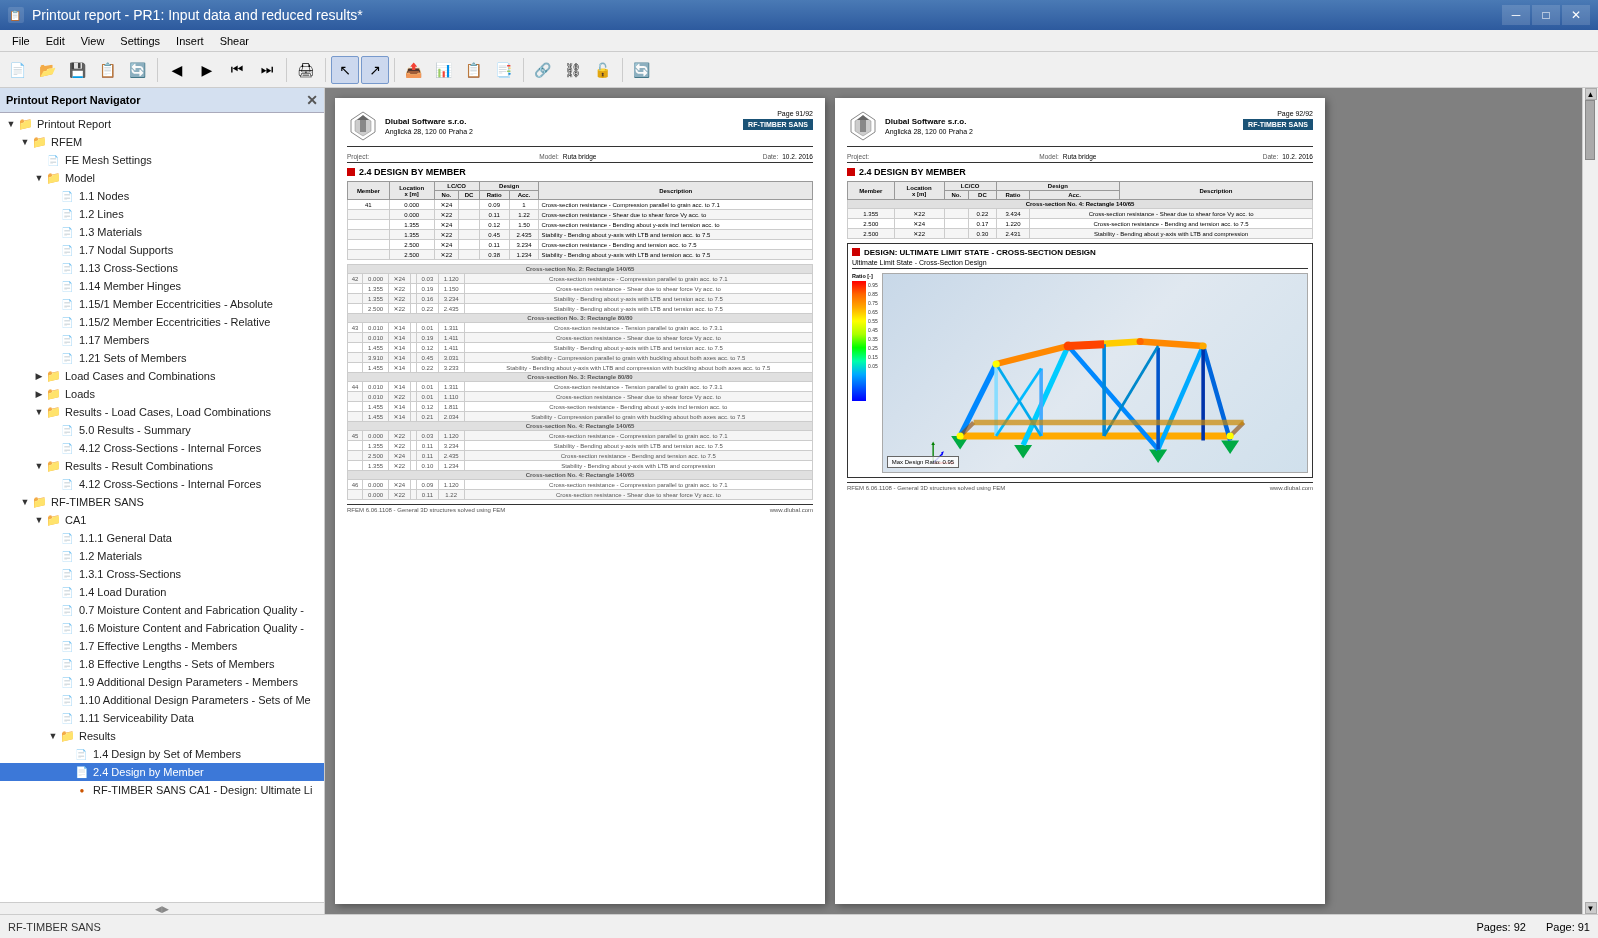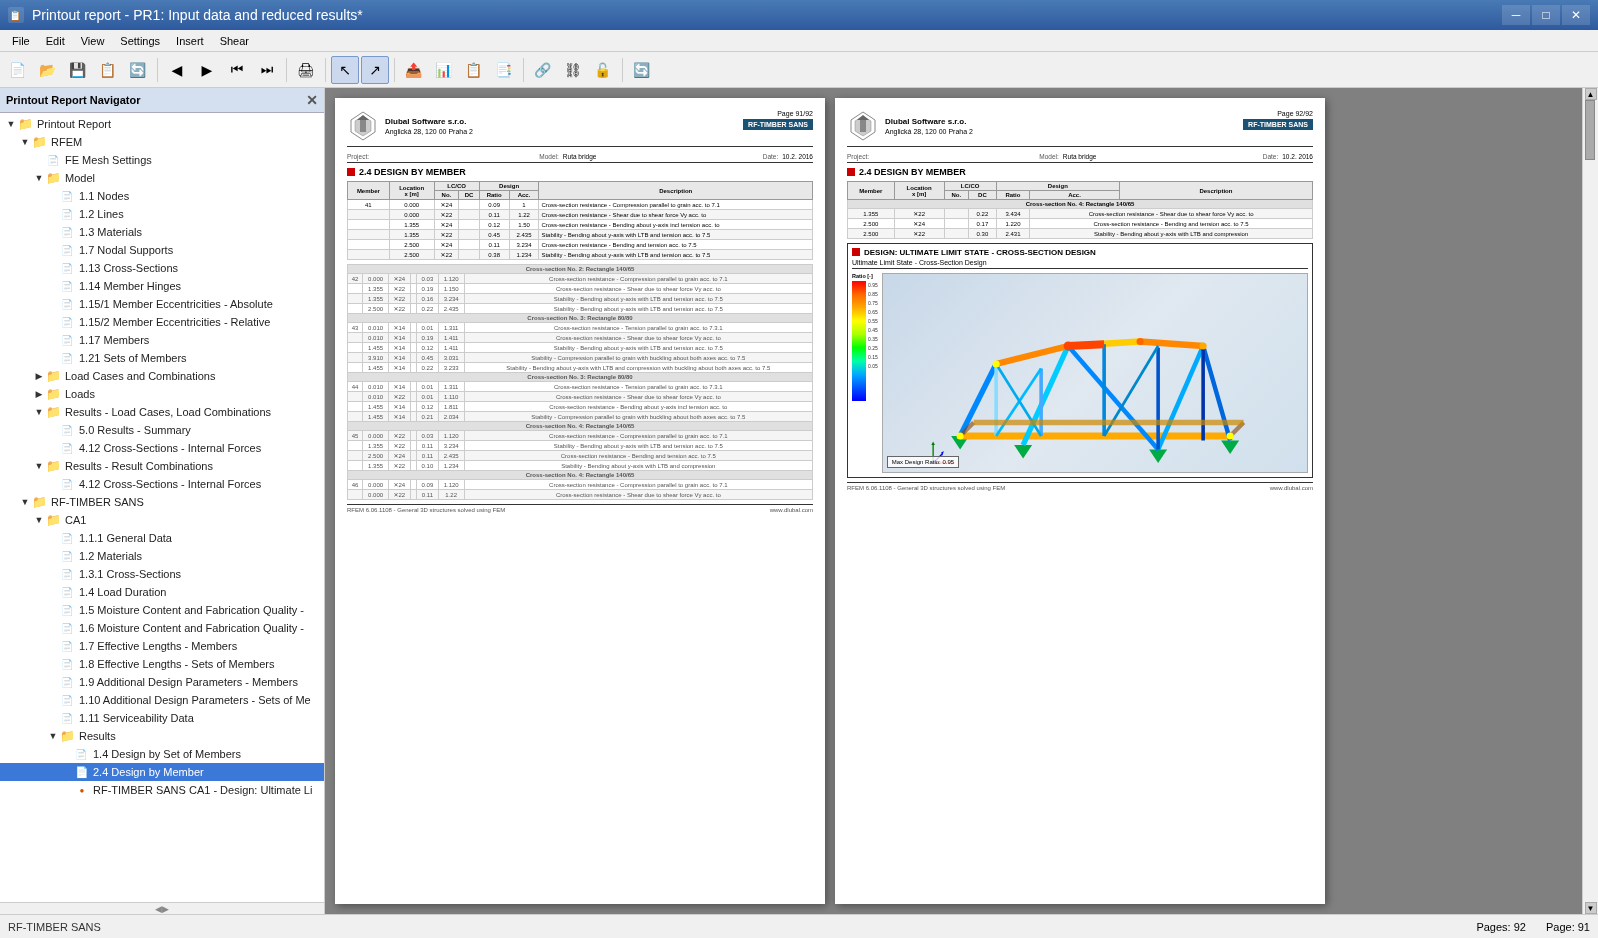--- a/index.html
+++ b/index.html
@@ -480,21 +480,21 @@
           <span class="tree-indent" style="width:46px"></span>
           <span class="tree-expander" style="visibility:hidden">▶</span>
           <span class="tree-icon file-icon">📄</span>
           <span class="tree-label">1.4 Load Duration</span>
         </div>
 
         <div class="tree-row">
           <span class="tree-indent" style="width:46px"></span>
           <span class="tree-expander" style="visibility:hidden">▶</span>
           <span class="tree-icon file-icon">📄</span>
-          <span class="tree-label">1.5 Moisture Content and Fabrication Quality -</span>
+          <span class="tree-label">0.7 Moisture Content and Fabrication Quality -</span>
         </div>
 
         <div class="tree-row">
           <span class="tree-indent" style="width:46px"></span>
           <span class="tree-expander" style="visibility:hidden">▶</span>
           <span class="tree-icon file-icon">📄</span>
           <span class="tree-label">1.6 Moisture Content and Fabrication Quality -</span>
         </div>
 
         <div class="tree-row">

